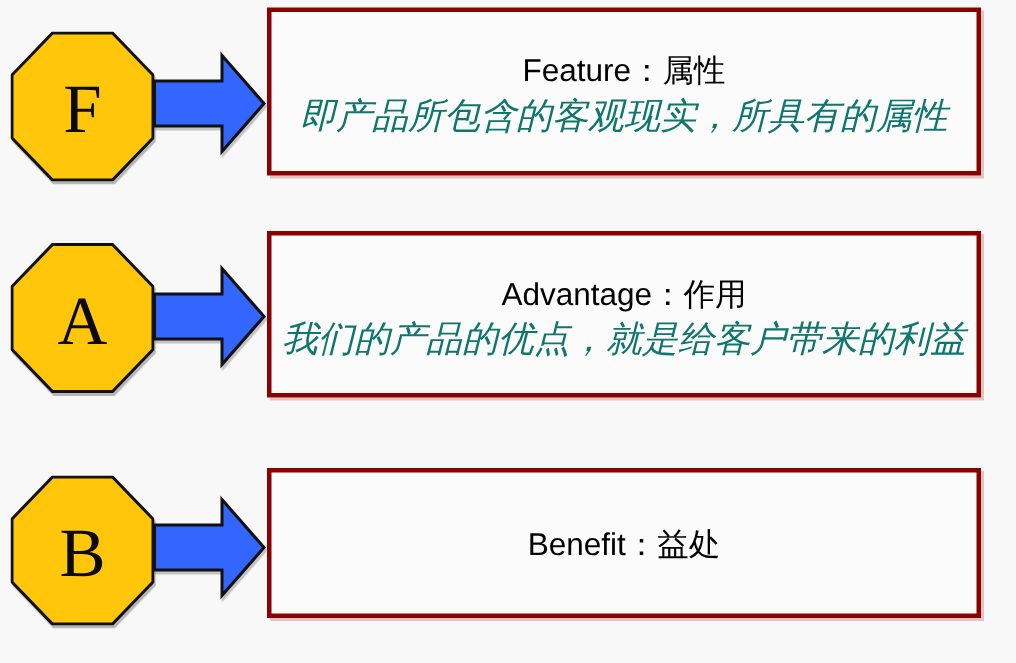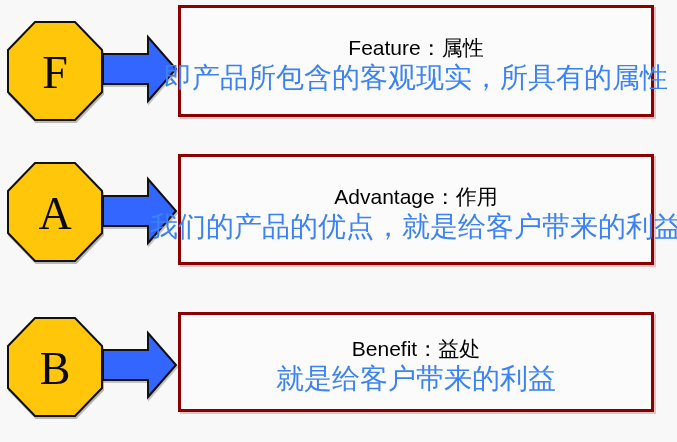--- a/index.html
+++ b/index.html
@@ -68,24 +68,25 @@
     text-align: center;
     padding-top: 4px;
   }
   .box-title {
     font-size: 21px;
     line-height: 30px;
     color: #000;
     white-space: nowrap;
   }
   .box-desc {
-    font-size: 28px;
+    font-size: 24px;
     line-height: 30px;
-    color: #3b82f6;
+    color: #0f766e;
     white-space: nowrap;
+    font-style: italic;
   }
   
   #oct-0 { top: 21px; }
   #oct-1 { top: 162px; }
   #oct-2 { top: 317px; }
   #arr-0 { top: 34px; }
   #arr-1 { top: 176px; }
   #arr-2 { top: 330px; }
   #box-0 { top: 5px;   height: 112px; }
   #box-1 { top: 154px; height: 111px; }
@@ -140,16 +141,15 @@
     <span class="octagon-letter">B</span>
   </div>
   <div class="arrow-wrap" id="arr-2">
     <svg viewBox="0 0 76 70">
       <polygon points="1,20 46,20 46,3 74,35 46,67 46,50 1,50" stroke-width="2" stroke-linejoin="miter" fill="#3366ff"></polygon>
       <polygon points="1,20 46,20 46,3 74,35 46,67 46,50 1,50" fill="none" stroke-width="2" stroke="#111111"></polygon>
     </svg>
   </div>
   <div class="info-box" id="box-2">
     <div class="box-title">Benefit：益处</div>
-    <div class="box-desc">就是给客户带来的利益</div>
   </div>
 
 </div>
 
 </body></html>

